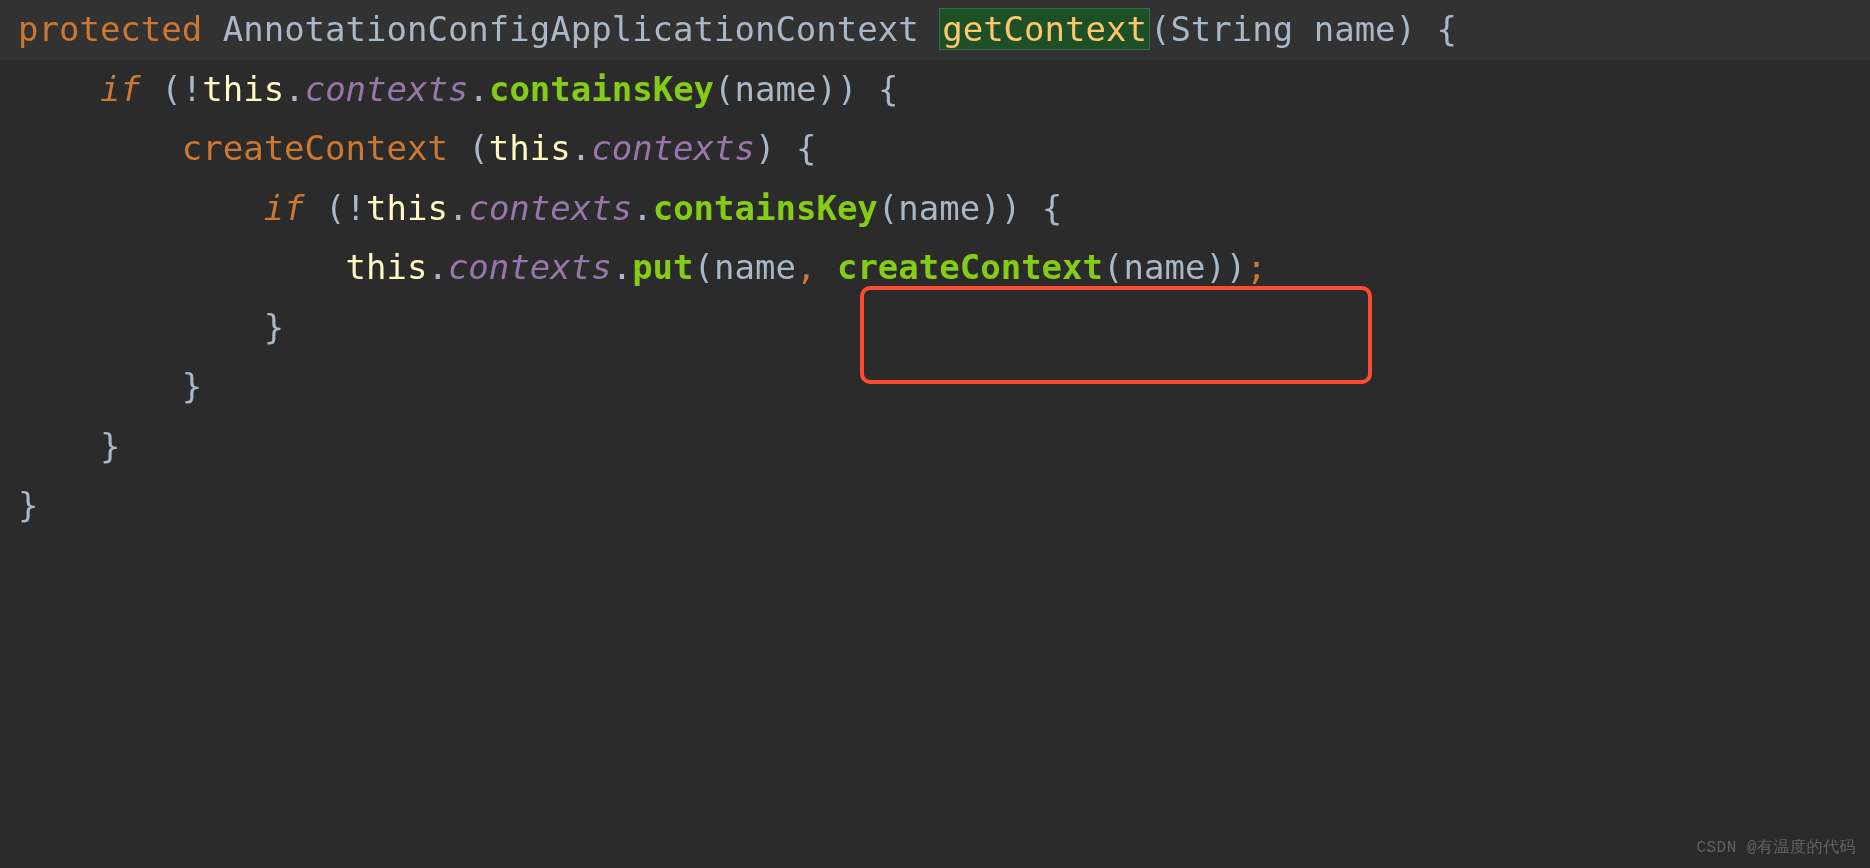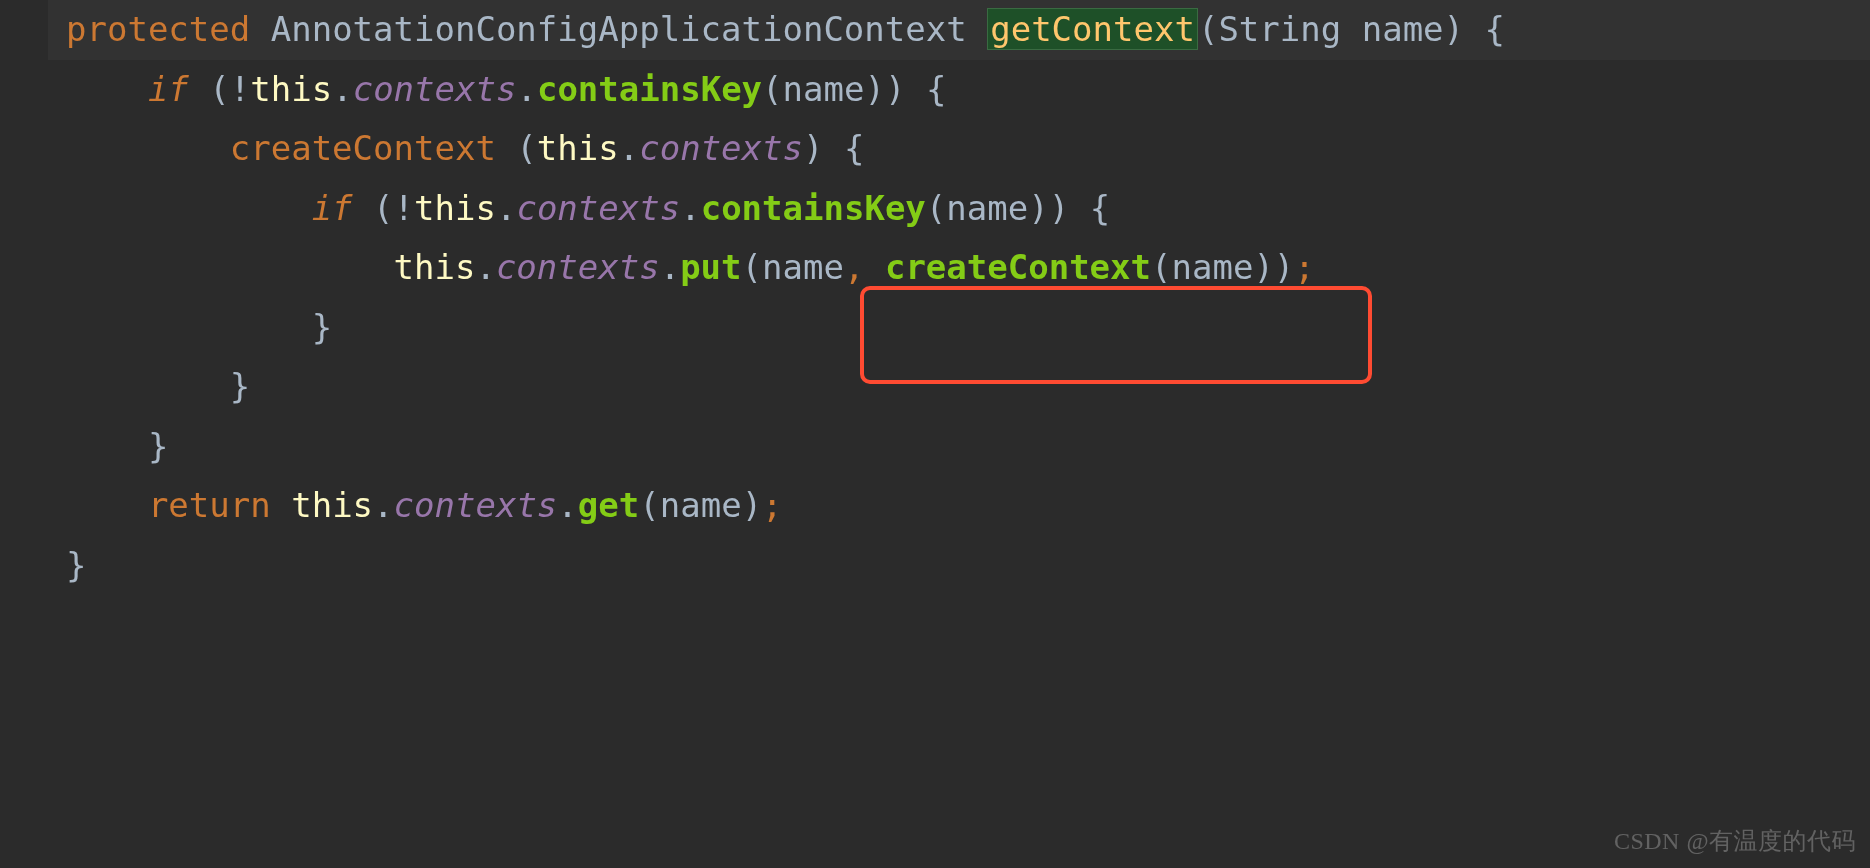--- a/index.html
+++ b/index.html
@@ -15,21 +15,20 @@
     overflow: hidden;
     position: relative;
   }
   .code-area {
     position: relative;
     padding: 0;
   }
   .line {
     white-space: pre;
     padding-left: 18px;
-    margin-left: 48px;
   }
   .kw-protected { color: #cc7832; }
   .kw-if { color: #cc7832; font-style: italic; }
   .kw-sync { color: #cc7832; }
   .kw-this { color: #fef9c3; }
   .kw-return { color: #cc7832; }
   .type { color: #a9b7c6; }
   .method-decl {
     color: #ffc66d;
     background: #1e5028;
@@ -54,22 +53,22 @@
     left: 860px;
     top: 286px;
     width: 504px;
     height: 90px;
     pointer-events: none;
   }
   .watermark {
     position: absolute;
     bottom: 6px;
     right: 14px;
-    font-family: Liberation Serif, serif;
-    font-size: 24px;
+    font-family: Liberation Mono, monospace;
+    font-size: 16px;
     color: rgba(200,200,200,0.35);
     letter-spacing: 0.5px;
   }
 </style>
 </head>
 <body>
 
 <div class="code-area">
 
 <div class="line sig-line"><span class="kw-protected">protected</span> <span class="type">AnnotationConfigApplicationContext</span> <span class="method-decl">getContext</span><span class="paren">(</span><span class="type">String</span> <span class="param">name</span><span class="paren">)</span> <span class="brace">{</span></div>
@@ -81,20 +80,19 @@
 <div class="line">            <span class="kw-if">if</span> <span class="paren">(!</span><span class="kw-this">this</span><span class="dot">.</span><span class="field">contexts</span><span class="dot">.</span><span class="method-call">containsKey</span><span class="paren">(</span><span class="param">name</span><span class="paren">))</span> <span class="brace">{</span></div>
 
 <div class="line">                <span class="kw-this">this</span><span class="dot">.</span><span class="field">contexts</span><span class="dot">.</span><span class="method-call">put</span><span class="paren">(</span><span class="param">name</span><span class="comma">,</span> <span class="method-call">createContext</span><span class="paren">(</span><span class="param">name</span><span class="paren">))</span><span class="semi">;</span></div>
 
 <div class="line">            <span class="brace">}</span></div>
 
 <div class="line">        <span class="brace">}</span></div>
 
 <div class="line">    <span class="brace">}</span></div>
 
-<div class="line">    <span class="kw-return">return</span> <span class="kw-this">this</span><span class="dot">.</span><span class="field">contexts</span><span class="dot">.</span><span class="method-call">get</span><span class="paren">(</span><span class="param">name</span><span class="paren">)</span><span class="semi">;</span></div>
 
 <div class="line"><span class="brace">}</span></div>
 
 <div class="highlight-box"></div>
 </div>
 
 <div class="watermark">CSDN @有温度的代码</div>
 
 </body></html>

